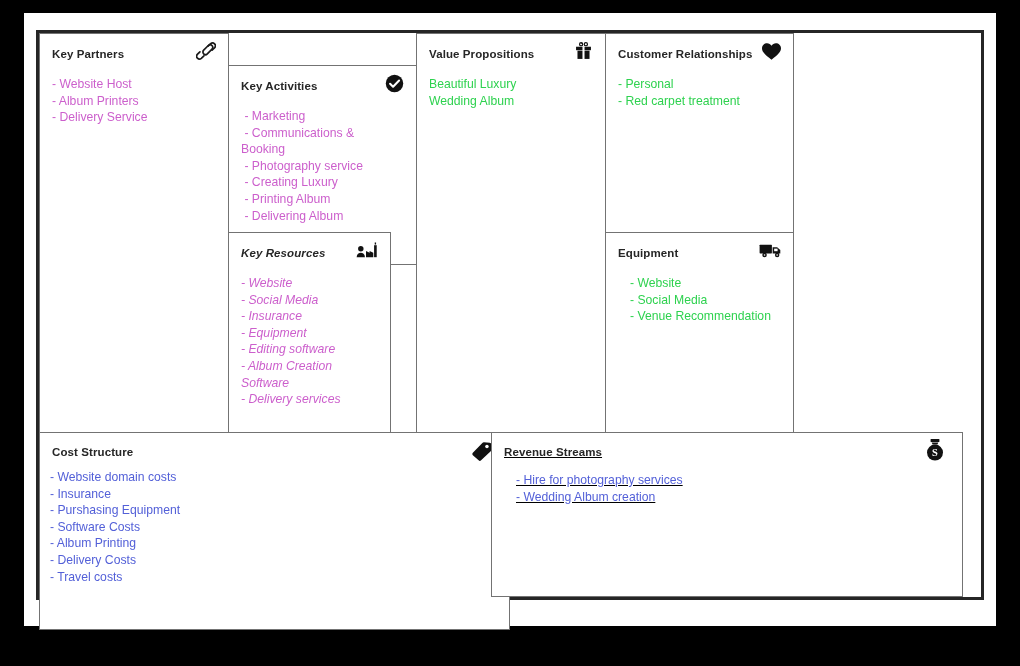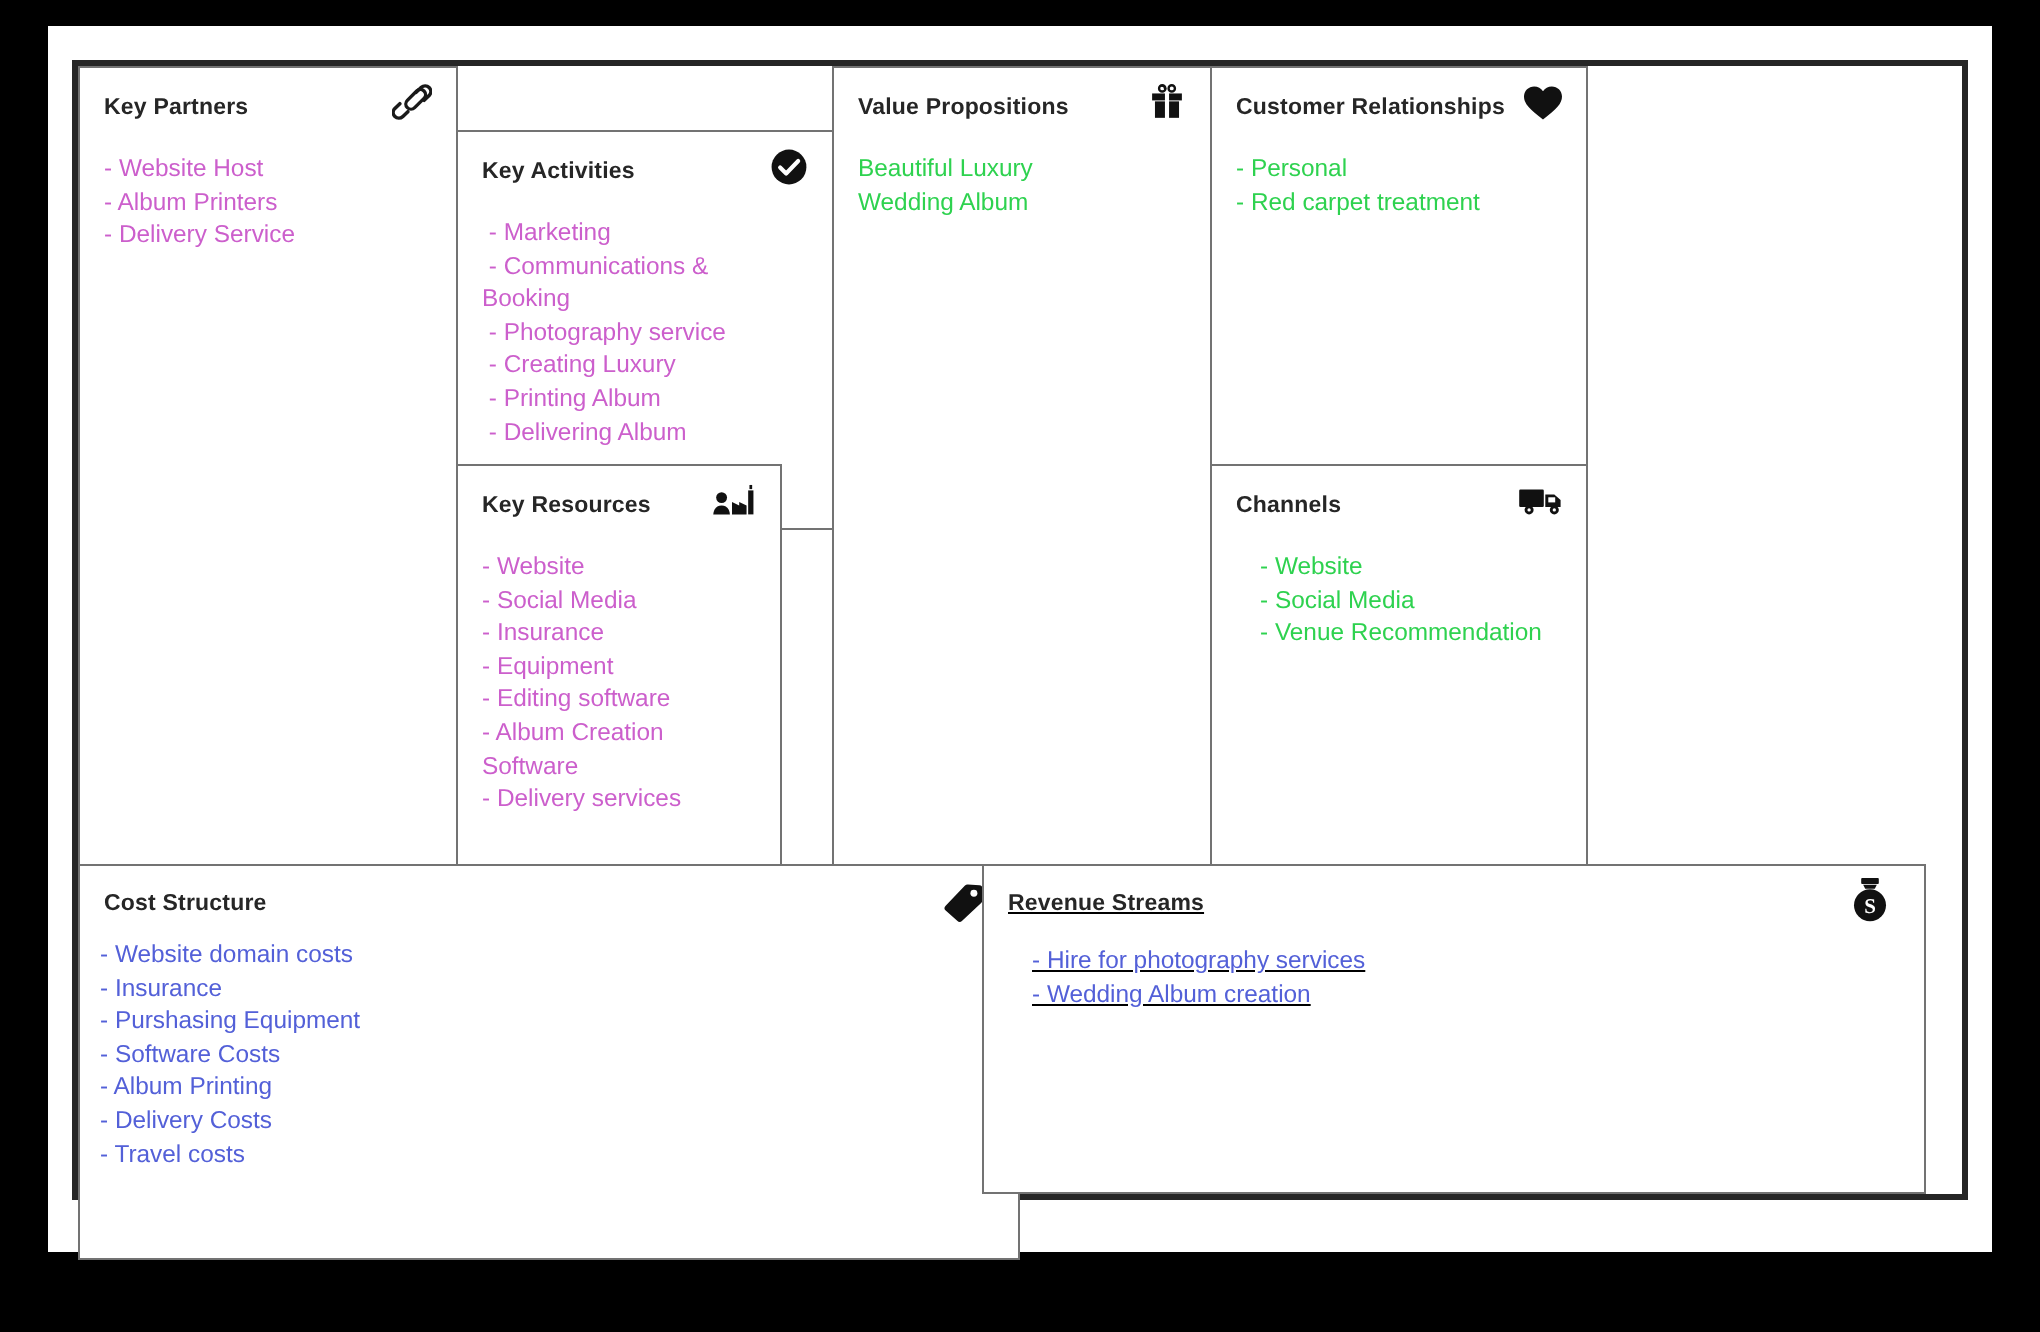--- a/index.html
+++ b/index.html
@@ -93,21 +93,21 @@
   .purple .item { color: #cc5fcc; }
   .green  .item { color: #2ed24f; }
   .blue   .item { color: #5360d8; }
 
   .indent .cell-body { padding-left: 24px; }
 
   
   
   #c-key-partners      { left:   0px; top:   0px; width: 190px; height: 400px; }
   #c-key-activities    { left: 189px; top:   0px; width: 189px; height: 200px; margin-top: 32px; }
-  #c-key-resources     { left: 189px; top: 199px; width: 163px; height: 201px; }
+  #c-key-resources     { left: 189px; top: 199px; width: 163px; height: 201px; font-style: italic; }
   #c-value-props       { left: 377px; top:   0px; width: 190px; height: 400px; }
   #c-cust-relations    { left: 566px; top:   0px; width: 189px; height: 200px; }
   #c-channels          { left: 566px; top: 199px; width: 189px; height: 201px; }
   #c-cust-segments     { left: 754px; top:   0px; width: 188px; height: 400px; }
   #c-cost-structure    { left:   0px; top: 399px; width: 471px; height: 198px; }
   #c-revenue-streams   { left: 452px; top: 399px; width: 472px; height: 165px; text-decoration: underline; }
 
   
   #c-cost-structure .cell-head,
   #c-revenue-streams .cell-head { padding-top: 9px; height: 24px; }
@@ -218,21 +218,21 @@
             </span>
           </div>
           <div class="cell-body">
             <div class="item">- Personal</div>
             <div class="item">- Red carpet treatment</div>
           </div>
         </div>
 
         <div class="cell green indent" id="c-channels">
           <div class="cell-head">
-            <span class="cell-title">Channels</span>
+            <span class="cell-title">Equipment</span>
             <span class="cell-icon">
               <svg width="26" height="20" viewBox="0 0 32 22" fill="#111111">
                 <rect x="0.8" y="4.0" width="16.4" height="11.6" rx="0.8"></rect>
                 <path d="M18.2 7.4 L24.2 7.4 L28.4 11.0 L28.4 15.6 L18.2 15.6 z"></path>
                 <circle cx="7.4" cy="17.6" r="3.0"></circle>
                 <circle cx="24.2" cy="17.6" r="3.0"></circle>
                 <circle cx="7.4" cy="17.6" r="1.1" fill="#ffffff"></circle>
                 <circle cx="24.2" cy="17.6" r="1.1" fill="#ffffff"></circle>
                 <rect x="20.2" y="9.2" width="4.6" height="3.4" fill="#ffffff"></rect>
               </svg>

